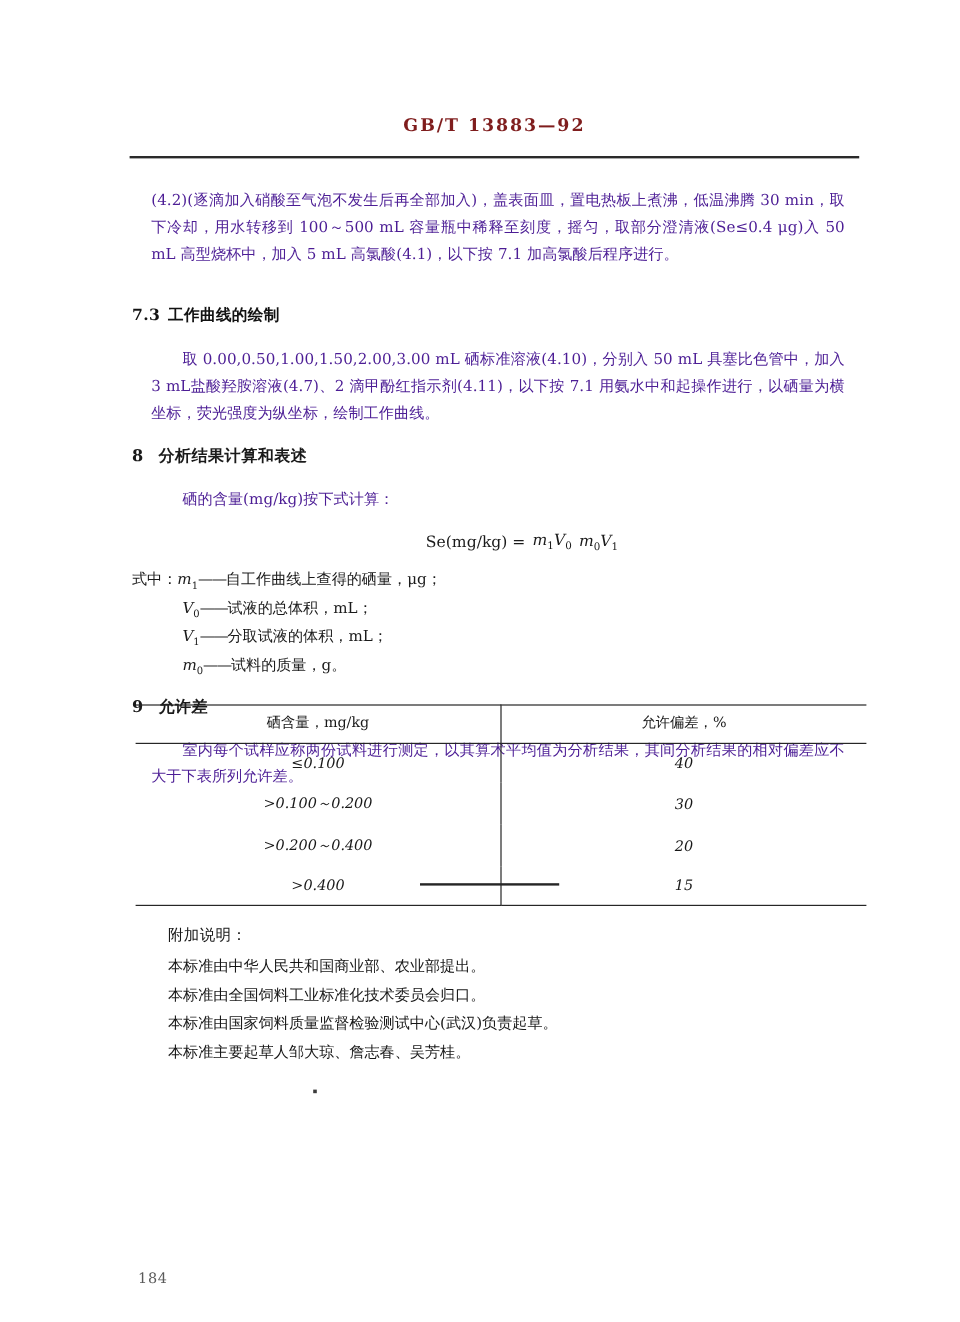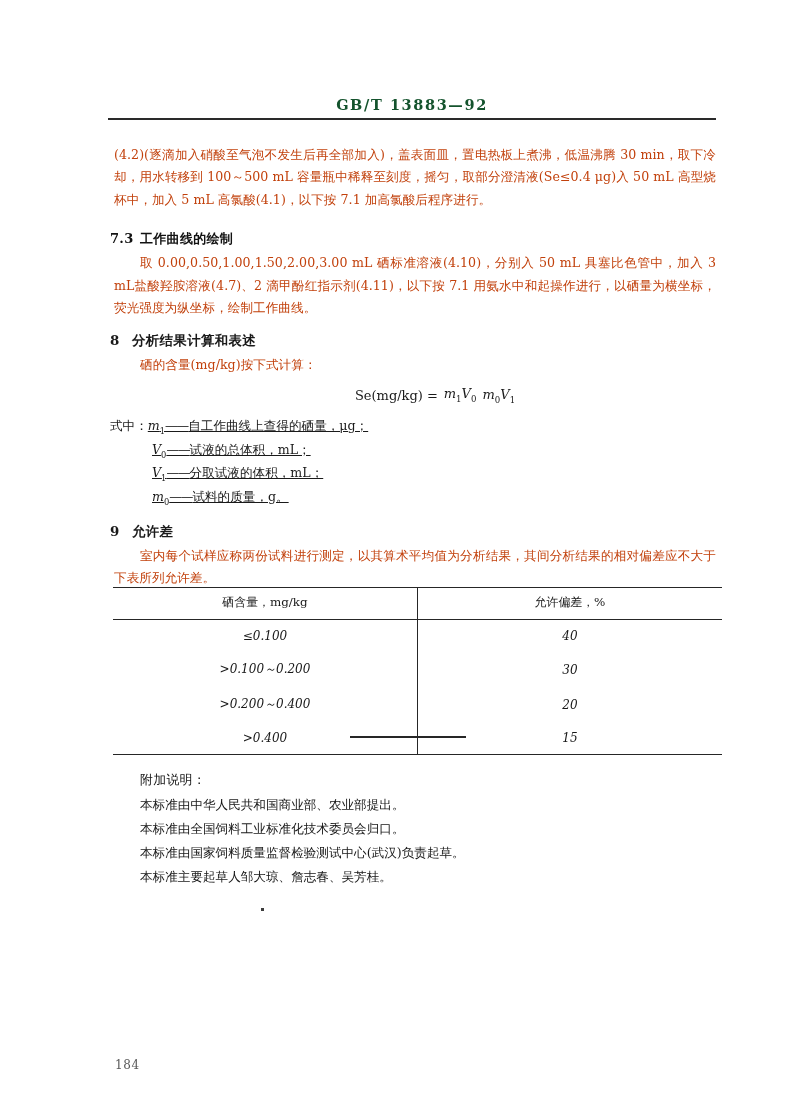--- a/index.html
+++ b/index.html
@@ -25,43 +25,43 @@
     left: 108px;
     top: 96px;
     width: 608px;
   }
   .header-title {
     text-align: center;
     font-family: "DejaVu Serif", "Liberation Serif", serif;
     font-weight: bold;
     font-size: 14.5px;
     letter-spacing: 1.6px;
-    color: #14532d;
-    padding-bottom: 5px;
+    color: #7f1d1d;
+    padding-bottom: 17px;
   }
   .header-rule {
     height: 1.6px;
     background: #2a2a2a;
     width: 100%;
   }
 
   
   .content {
     position: absolute;
     left: 110px;
     top: 140px;
     width: 610px;
   }
   .para {
     font-size: 12.6px;
     line-height: 1.78;
     text-align: justify;
     text-justify: inter-character;
-    color: #c2410c;
-    margin: 4px;
+    color: #4c1d95;
+    margin: 16px;
     letter-spacing: 0.05px;
   }
   .para.indent {
     text-indent: 26px;
   }
   .clause {
     font-size: 13px;
     font-weight: bold;
     margin: 9px 0 2px 0;
     color: #121212;
@@ -116,21 +116,21 @@
     font-family: "DejaVu Serif", "Liberation Serif", serif;
   }
   sub { font-size: 0.66em; }
 
   
   .deflist {
     margin: 2px 0 0 0;
     font-size: 12.6px;
     line-height: 1.82;
   }
-  .defline { white-space: nowrap; text-decoration: underline; }
+  .defline { white-space: nowrap; }
   .defline .lead { display: inline-block; }
   .defline.first .lead { padding-left: 0px; }
   .defline.rest .lead { padding-left: 42px; }
   .dash { letter-spacing: -1px; }
 
   
   .dev-table {
     position: absolute;
     left: 113px;
     top: 587px;

